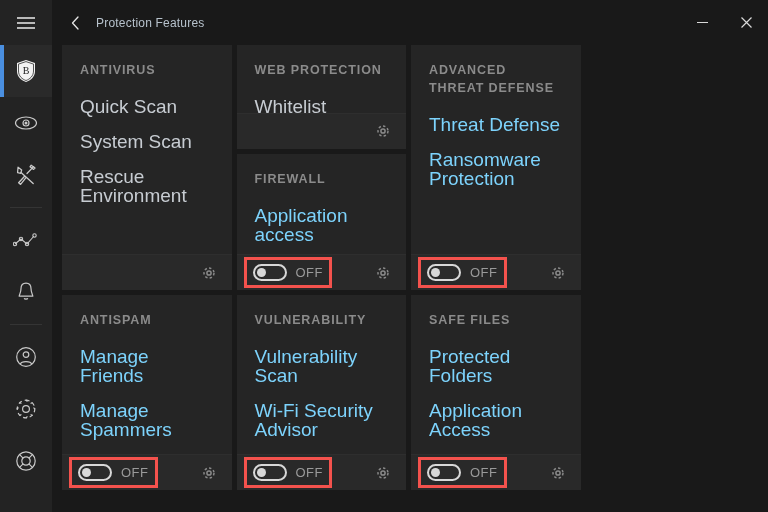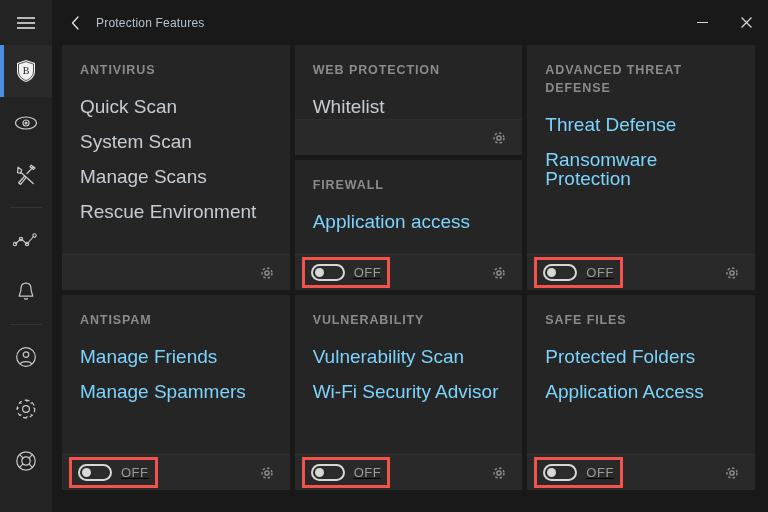--- a/index.html
+++ b/index.html
@@ -91,21 +91,21 @@
   }
   .win-btn .minglyph {
     display: block; width: 11px; height: 1px; background: #d9d9d9;
   }
 
   
   .grid {
     flex: 1 1 auto;
     padding: 0 13px 17px 10px;
     display: grid;
-    grid-template-columns: 1fr 1fr 1fr;
+    grid-template-columns: 1fr 1fr 1fr 1fr;
     grid-template-rows: 245px 195px;
     column-gap: 5px;
     row-gap: 5px;
     min-height: 0;
   }
 
   .col { display: flex; flex-direction: column; gap: 5px; min-height: 0; }
 
   .card {
     background: #252525;
@@ -143,21 +143,20 @@
     background: #292929;
     display: flex; align-items: center;
     padding: 0 14px 0 10px;
     position: relative;
   }
 
   .toggle-wrap {
     display: flex; align-items: center;
     gap: 9px;
     padding: 4px 6px;
-    text-decoration: underline;
   }
   .toggle-wrap.hl {
     outline: 3px solid #f4524d;
     outline-offset: 0px;
   }
   .switch {
     width: 34px; height: 17px;
     border-radius: 9px;
     border: 2px solid #d8d8d8;
     background: #2b2b2b;
@@ -323,21 +322,20 @@
     </div>
 
     <div class="grid">
 
       <div class="col" style="grid-column:1;grid-row:1;">
         <div class="card grow">
           <div class="card-body">
             <div class="card-title">ANTIVIRUS</div>
             <div class="card-link">Quick Scan</div>
             <div class="card-link">System Scan</div>
-            <div class="card-link">Manage Scans</div>
             <div class="card-link">Rescue Environment</div>
           </div>
           <div class="card-footer">
             <div class="gear">
               <svg width="16" height="16" viewBox="0 0 16 16">
                 <g fill="none" stroke="#8a8a8a" stroke-width="1.5">
                   <circle cx="8" cy="8" r="2.1"></circle>
                   <circle cx="8" cy="8" r="5" stroke-dasharray="2.4 2.2"></circle>
                 </g>
               </svg>

